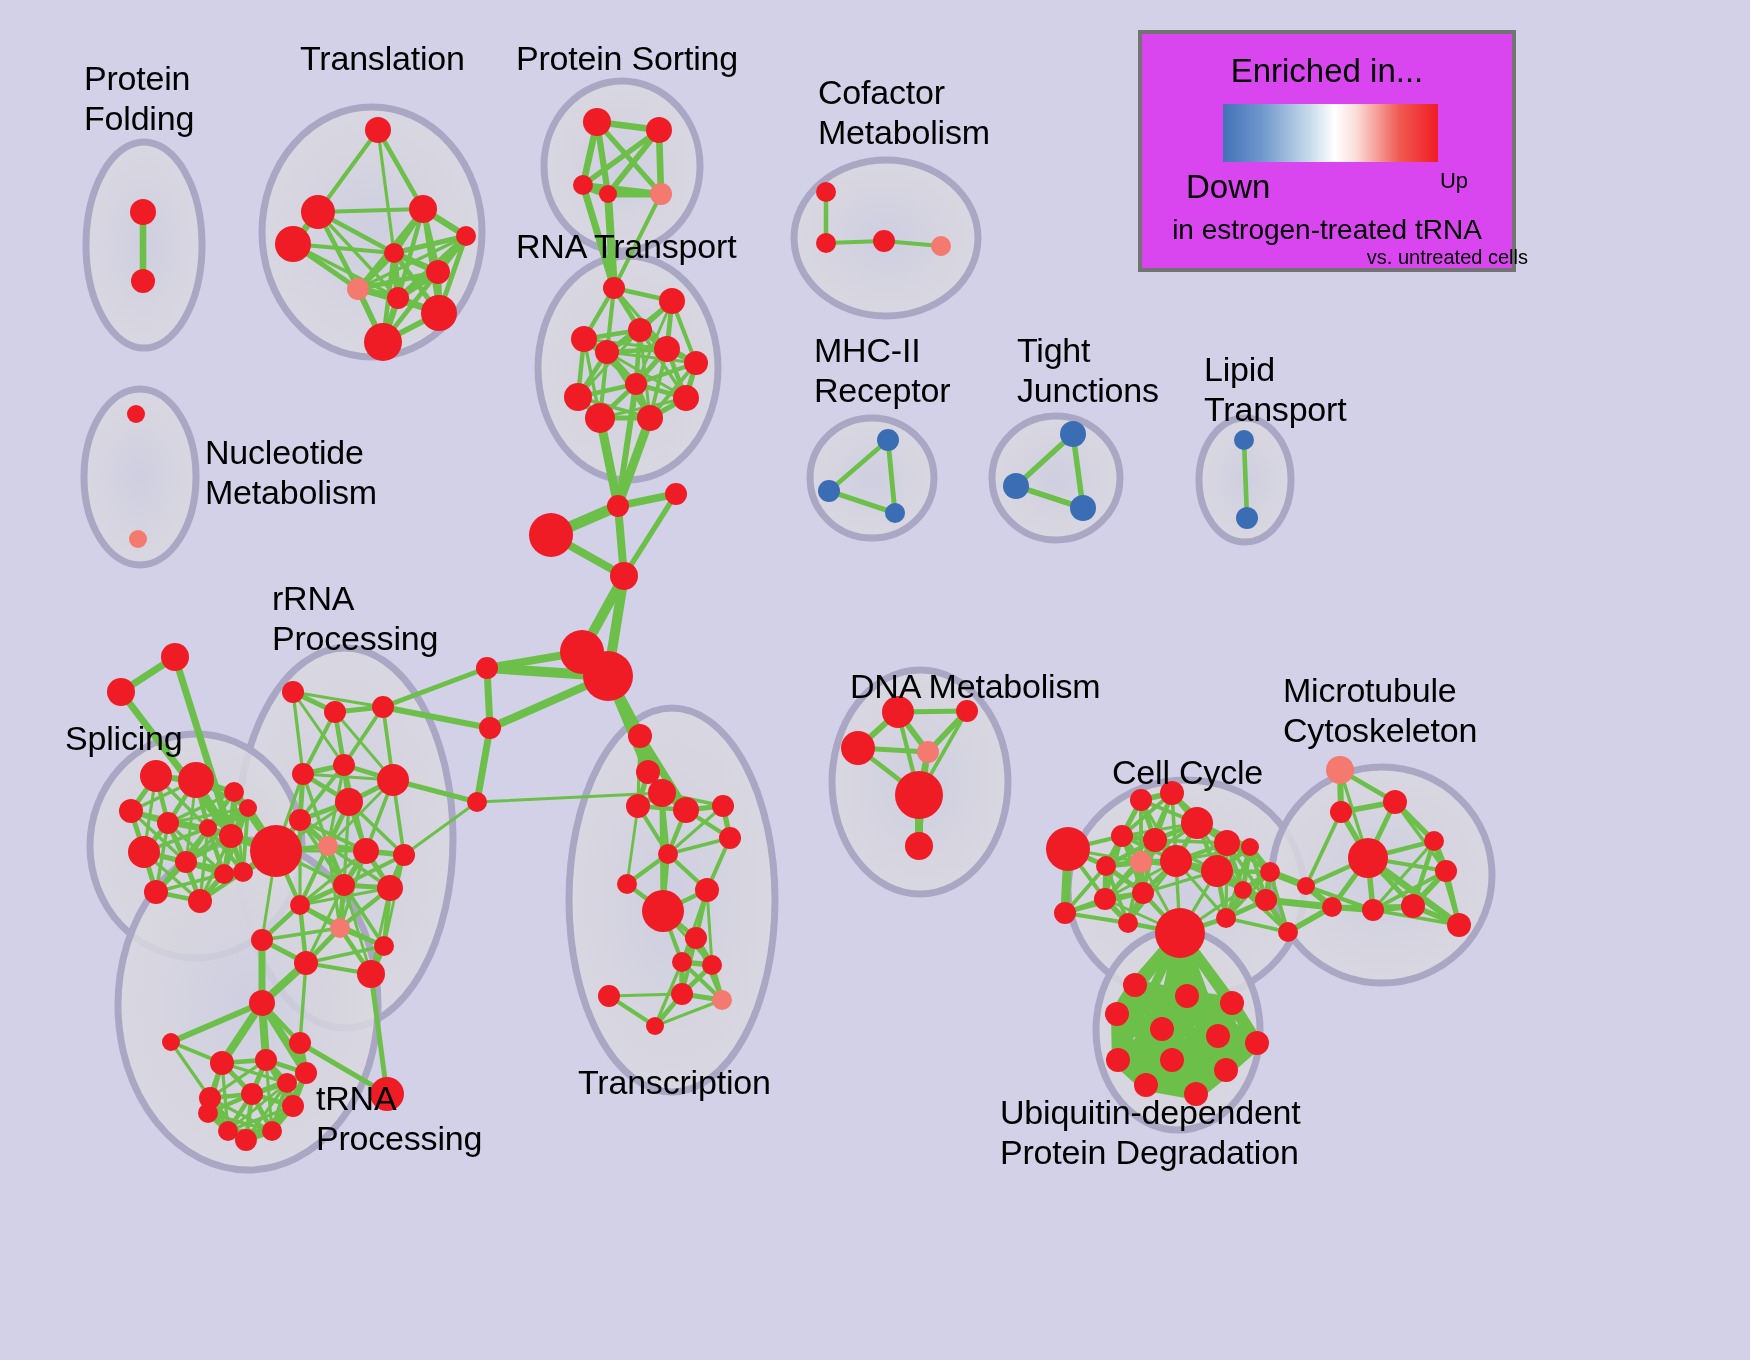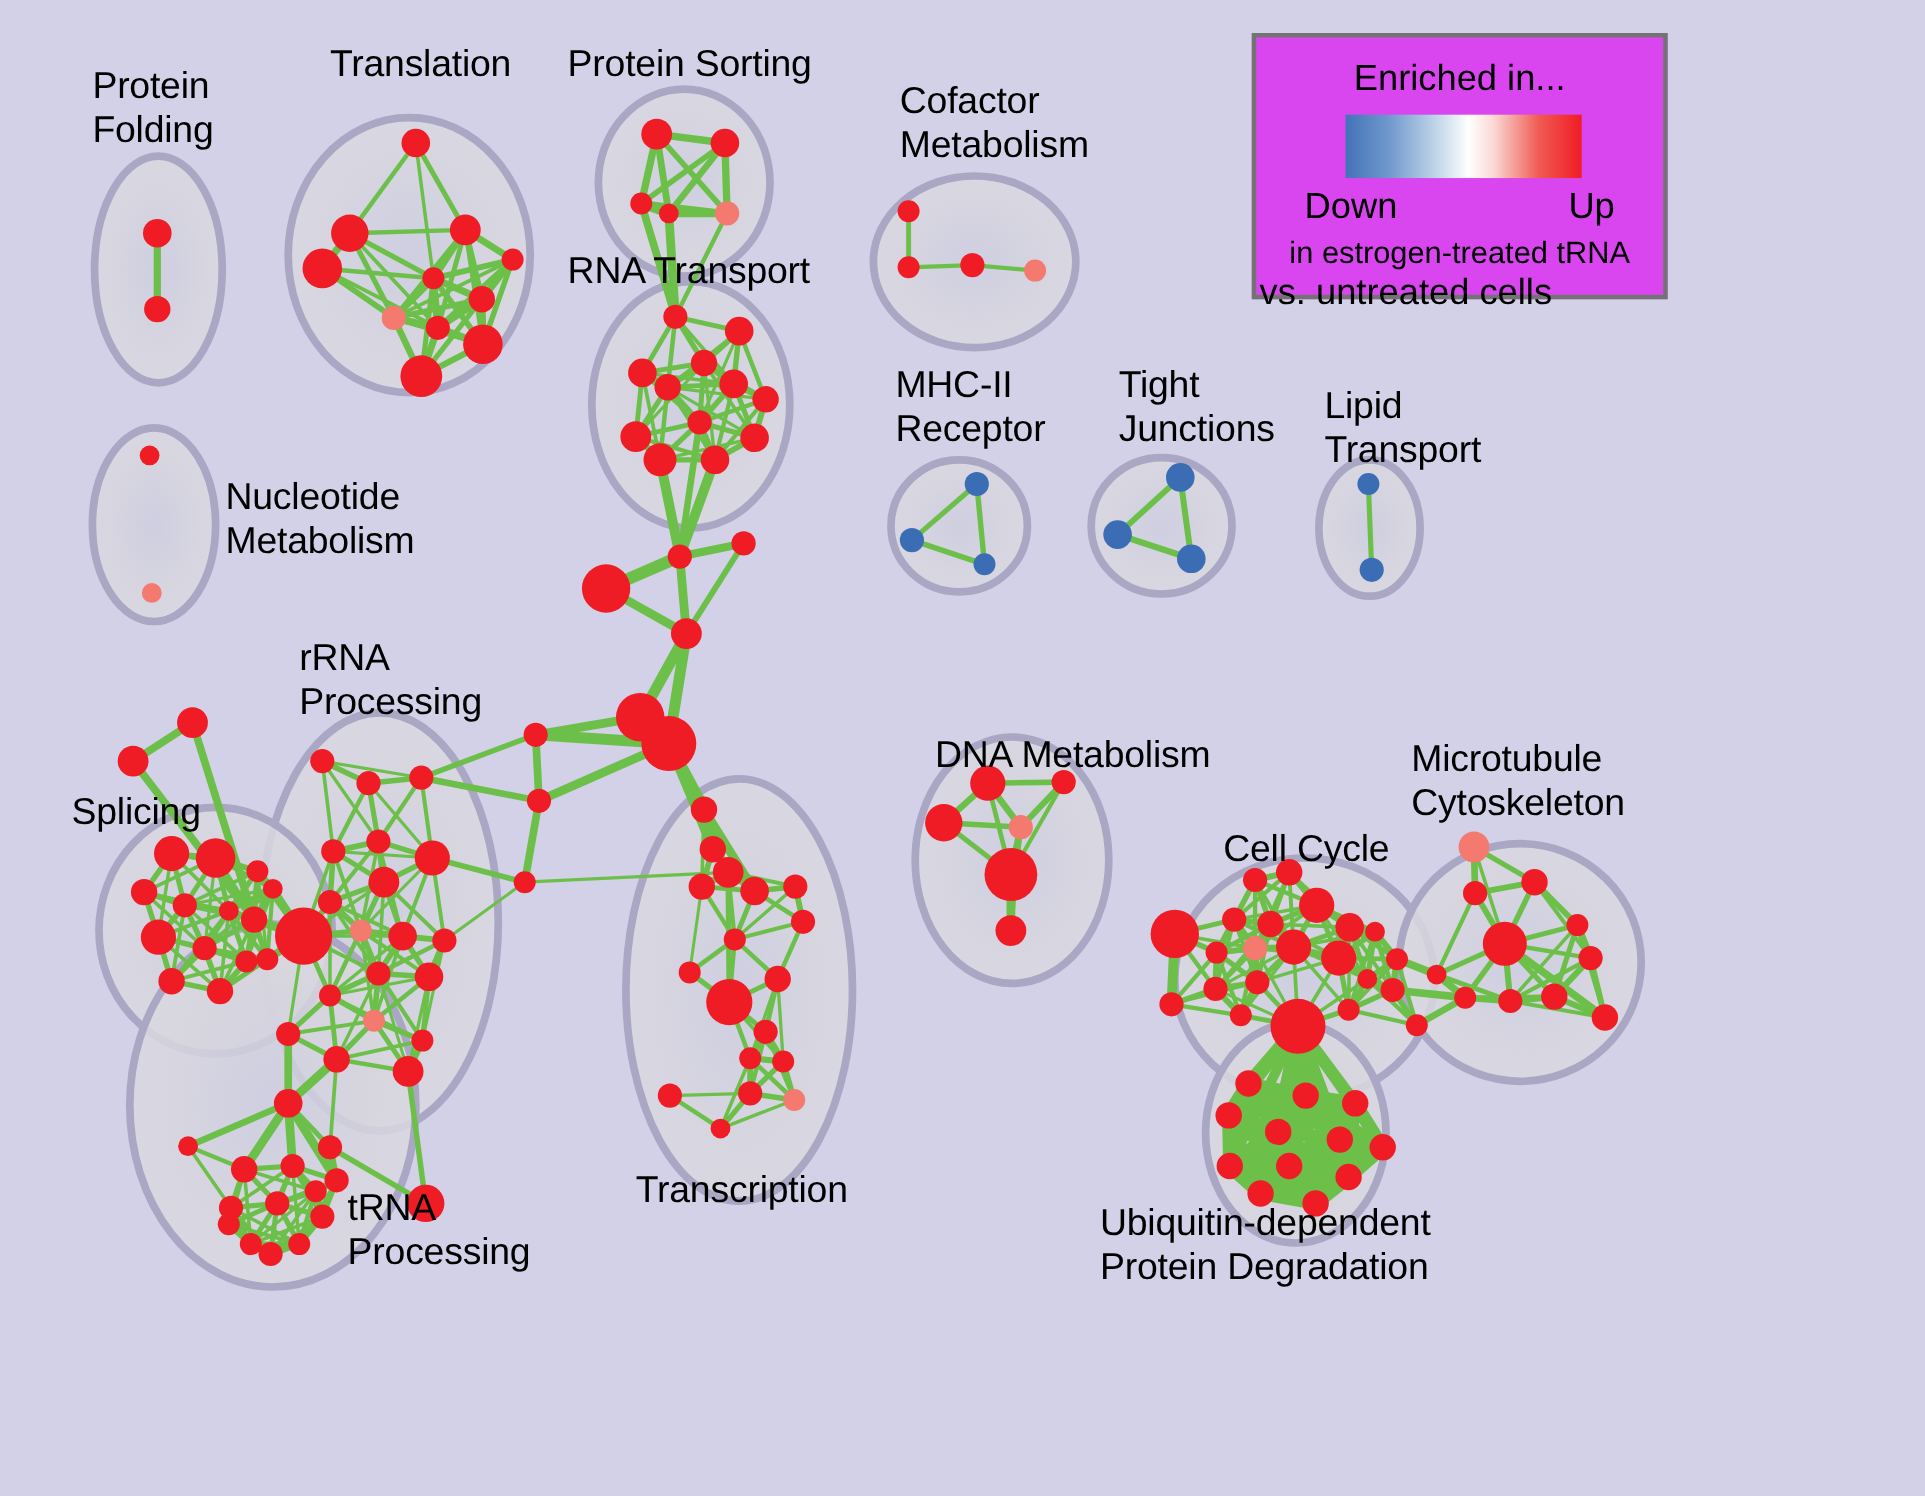--- a/index.html
+++ b/index.html
@@ -29,23 +29,23 @@
     box-sizing:border-box;
   }
   #legend .lg-title{
     position:absolute;left:0;top:18px;width:100%;
     text-align:center;font-size:33px;color:#000;
   }
   #legend .lg-bar{
     position:absolute;left:81px;top:70px;width:215px;height:58px;
   }
   #legend .lg-down{position:absolute;left:44px;top:134px;font-size:33px;color:#000;}
-  #legend .lg-up{position:absolute;right:44px;top:134px;font-size:33px;color:#000;}
+  #legend .lg-up{position:absolute;right:44px;top:134px;font-size:22px;color:#000;}
   #legend .lg-sub1{position:absolute;left:0;top:180px;width:100%;text-align:center;font-size:28px;color:#000;}
-  #legend .lg-sub2{position:absolute;left:3px;top:212px;width:100%;text-align:left;font-size:33px;color:#000;}
+  #legend .lg-sub2{position:absolute;left:16px;top:212px;width:100%;text-align:right;font-size:20px;color:#000;}
 </style>
 </head>
 <body>
 
 <div id="stage">
 
   <svg id="net" viewBox="0 0 1750 1360">
     <defs>
       <radialGradient id="hullgrad" cx="50%" cy="50%" r="60%">
         <stop offset="0%" stop-color="#cfcee0"></stop>

